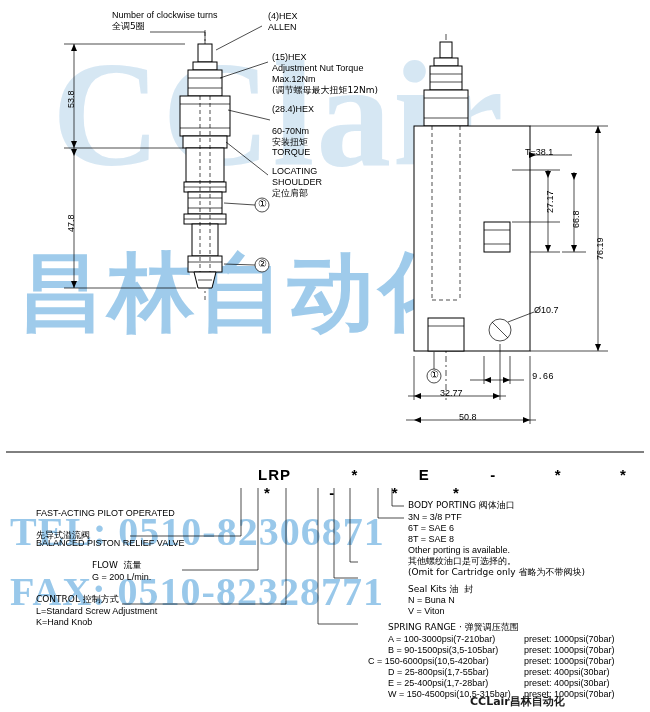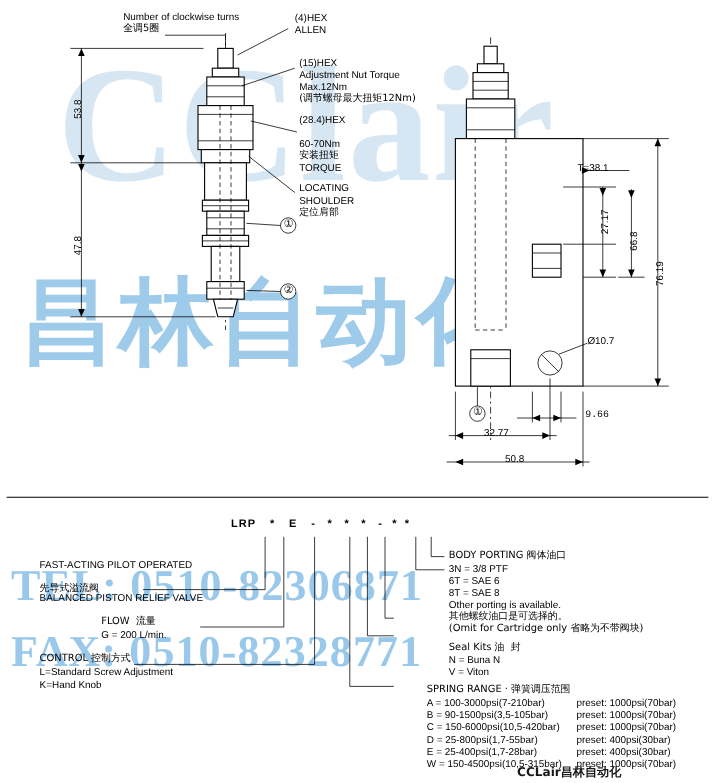--- a/index.html
+++ b/index.html
@@ -40,21 +40,21 @@
   .ln{stroke:#000;stroke-width:1;fill:none;}
   .ln-thin{stroke:#000;stroke-width:.7;fill:none;}
   .ln-dash{stroke:#000;stroke-width:.7;fill:none;stroke-dasharray:6 3 2 3;}
   .ln-hid{stroke:#000;stroke-width:.7;fill:none;stroke-dasharray:4 3;}
   .fillw{fill:#fff;}
 
   
   .t{position:absolute;font-family:"Liberation Sans",sans-serif;font-size:9px;color:#000;white-space:pre;line-height:10.5px;}
   .t.cn{font-family:"DejaVu Sans",sans-serif;}
   .t.b{font-weight:bold;}
-  .t.big{font-size:10px;font-weight:bold;letter-spacing:1px;}
+  .t.big{font-size:15px;font-weight:bold;letter-spacing:1px;margin-left:48px;}
   .t.dim{font-size:9px;}
   .t.rot{transform-origin:0 0;}
 </style>
 </head>
 <body>
 
 <div class="sheet">
 
   <div class="wm wm-cc">CClair</div>
   <div class="wm wm-cn">昌林自动化</div>
@@ -294,21 +294,21 @@
   <div class="t" style="left:408px;top:606px;">V = Viton</div>
 
   <div class="t cn" style="left:388px;top:622px;">SPRING RANGE ‧ 弹簧调压范围</div>
 
   <div class="t" style="left:388px;top:634px;">A = 100-3000psi(7-210bar)</div>
   <div class="t" style="left:524px;top:634px;">preset: 1000psi(70bar)</div>
 
   <div class="t" style="left:388px;top:645px;">B = 90-1500psi(3,5-105bar)</div>
   <div class="t" style="left:524px;top:645px;">preset: 1000psi(70bar)</div>
 
-  <div class="t" style="left:388px;top:656px;">C = 150-6000psi(10,5-420bar)</div>
+  <div class="t" style="left:368px;top:656px;">C = 150-6000psi(10,5-420bar)</div>
   <div class="t" style="left:524px;top:656px;">preset: 1000psi(70bar)</div>
 
   <div class="t" style="left:388px;top:667px;">D = 25-800psi(1,7-55bar)</div>
   <div class="t" style="left:524px;top:667px;">preset: 400psi(30bar)</div>
 
   <div class="t" style="left:388px;top:678px;">E = 25-400psi(1,7-28bar)</div>
   <div class="t" style="left:524px;top:678px;">preset: 400psi(30bar)</div>
 
   <div class="t" style="left:388px;top:689px;">W = 150-4500psi(10,5-315bar)</div>
   <div class="t" style="left:524px;top:689px;">preset: 1000psi(70bar)</div>

